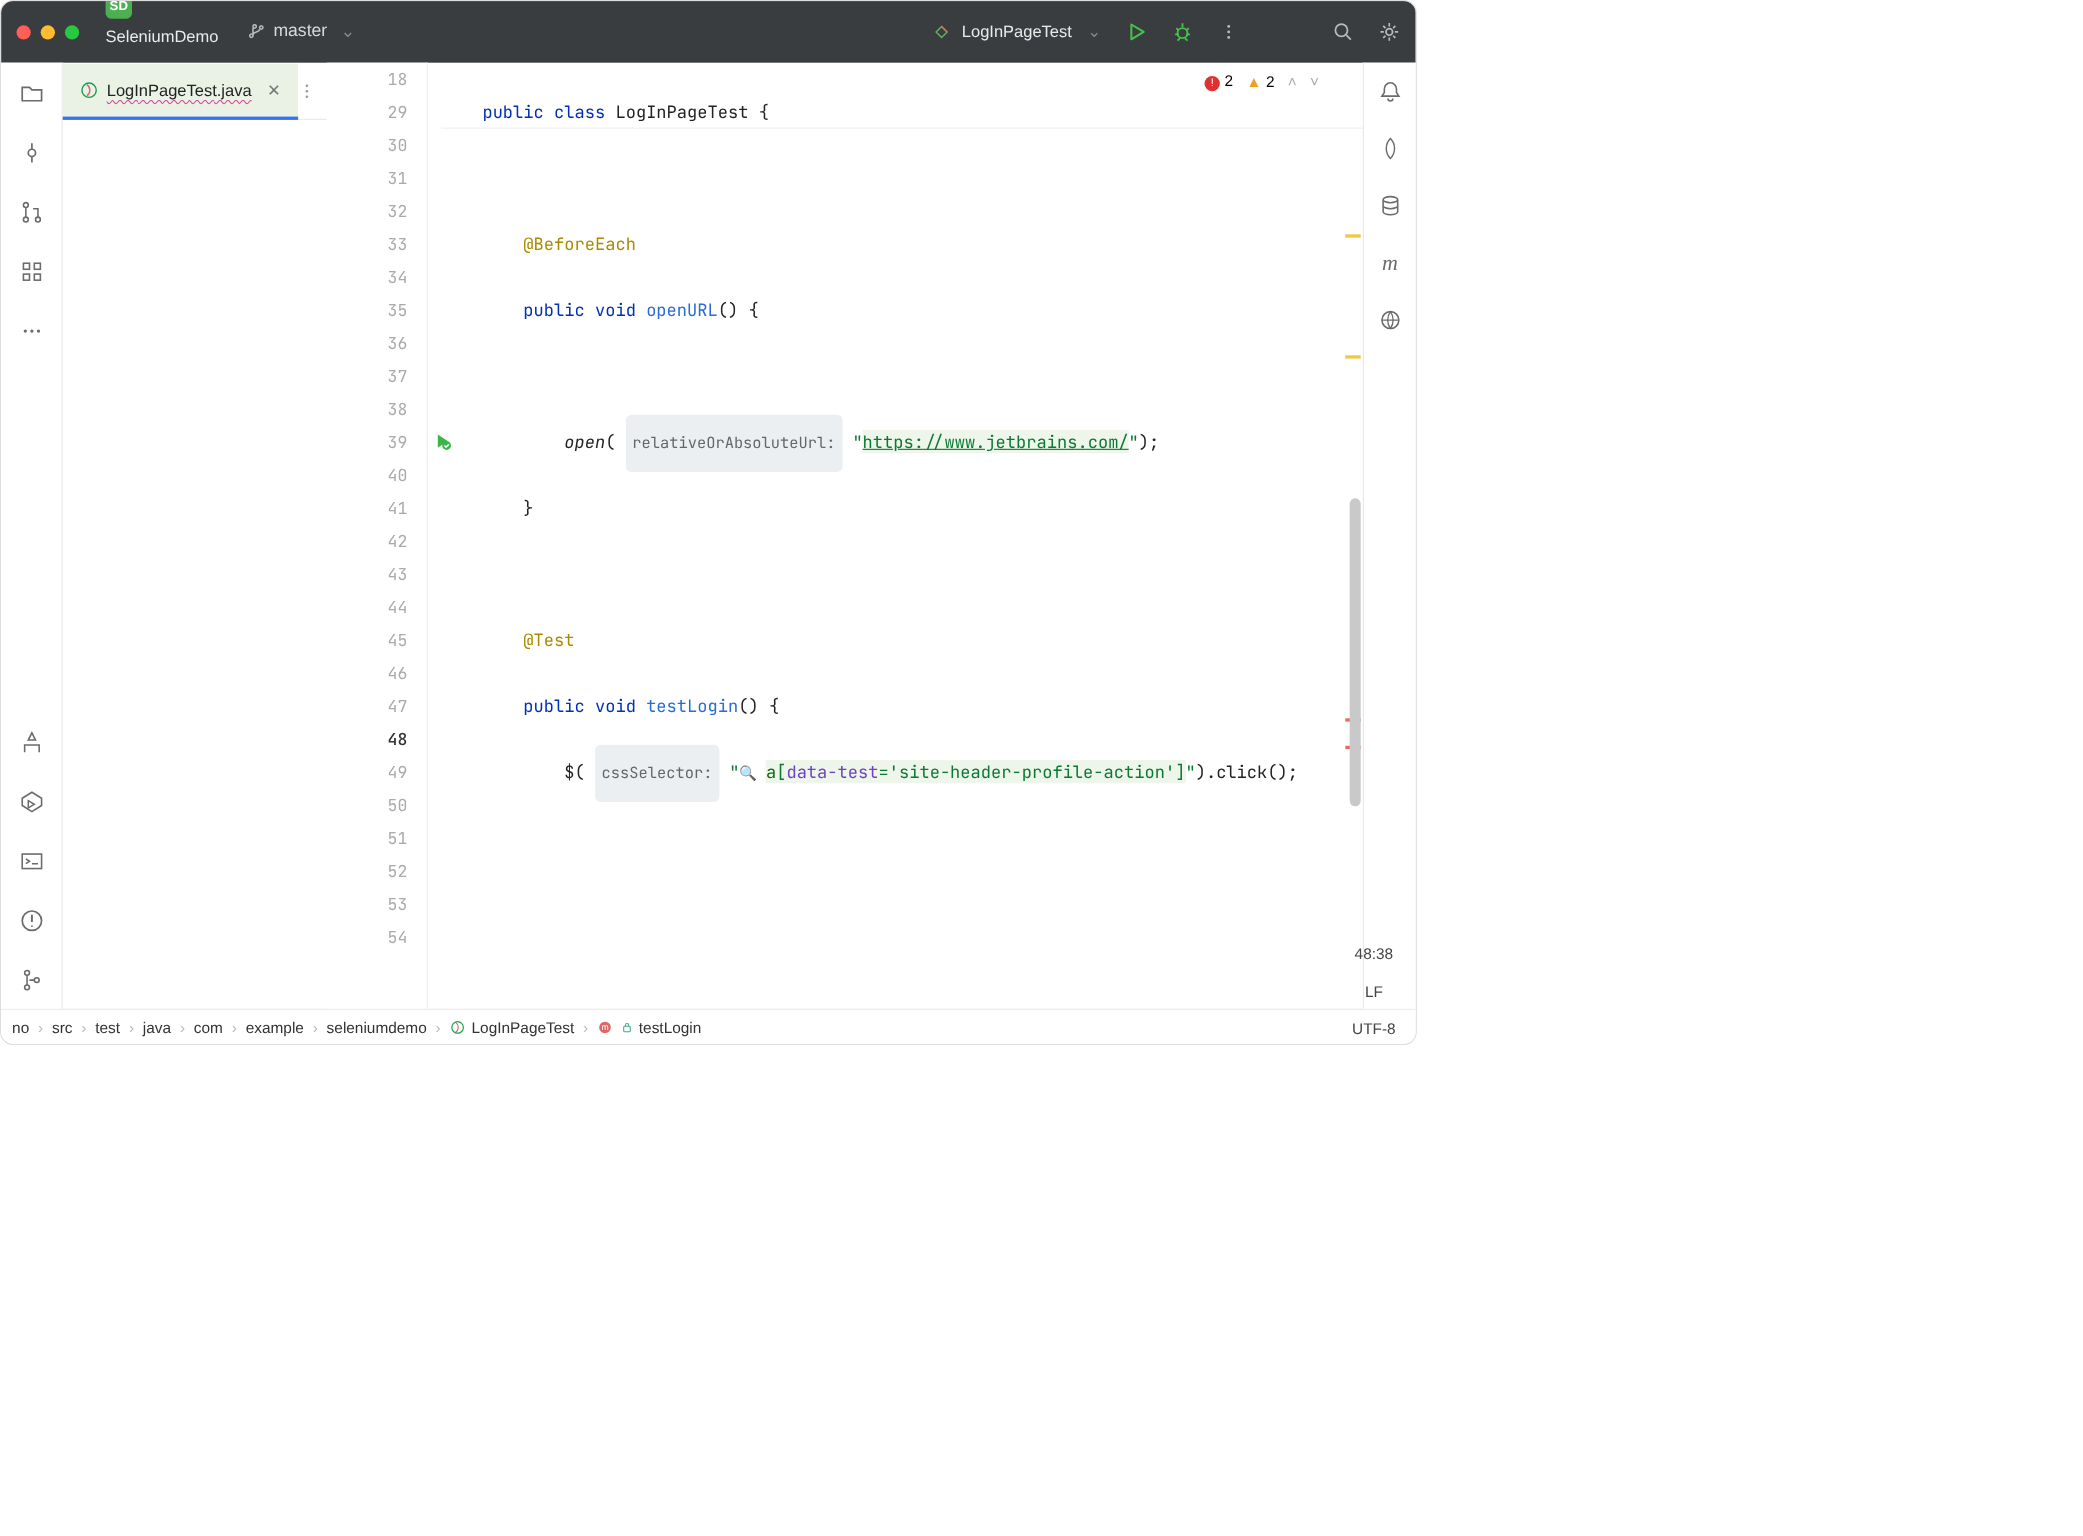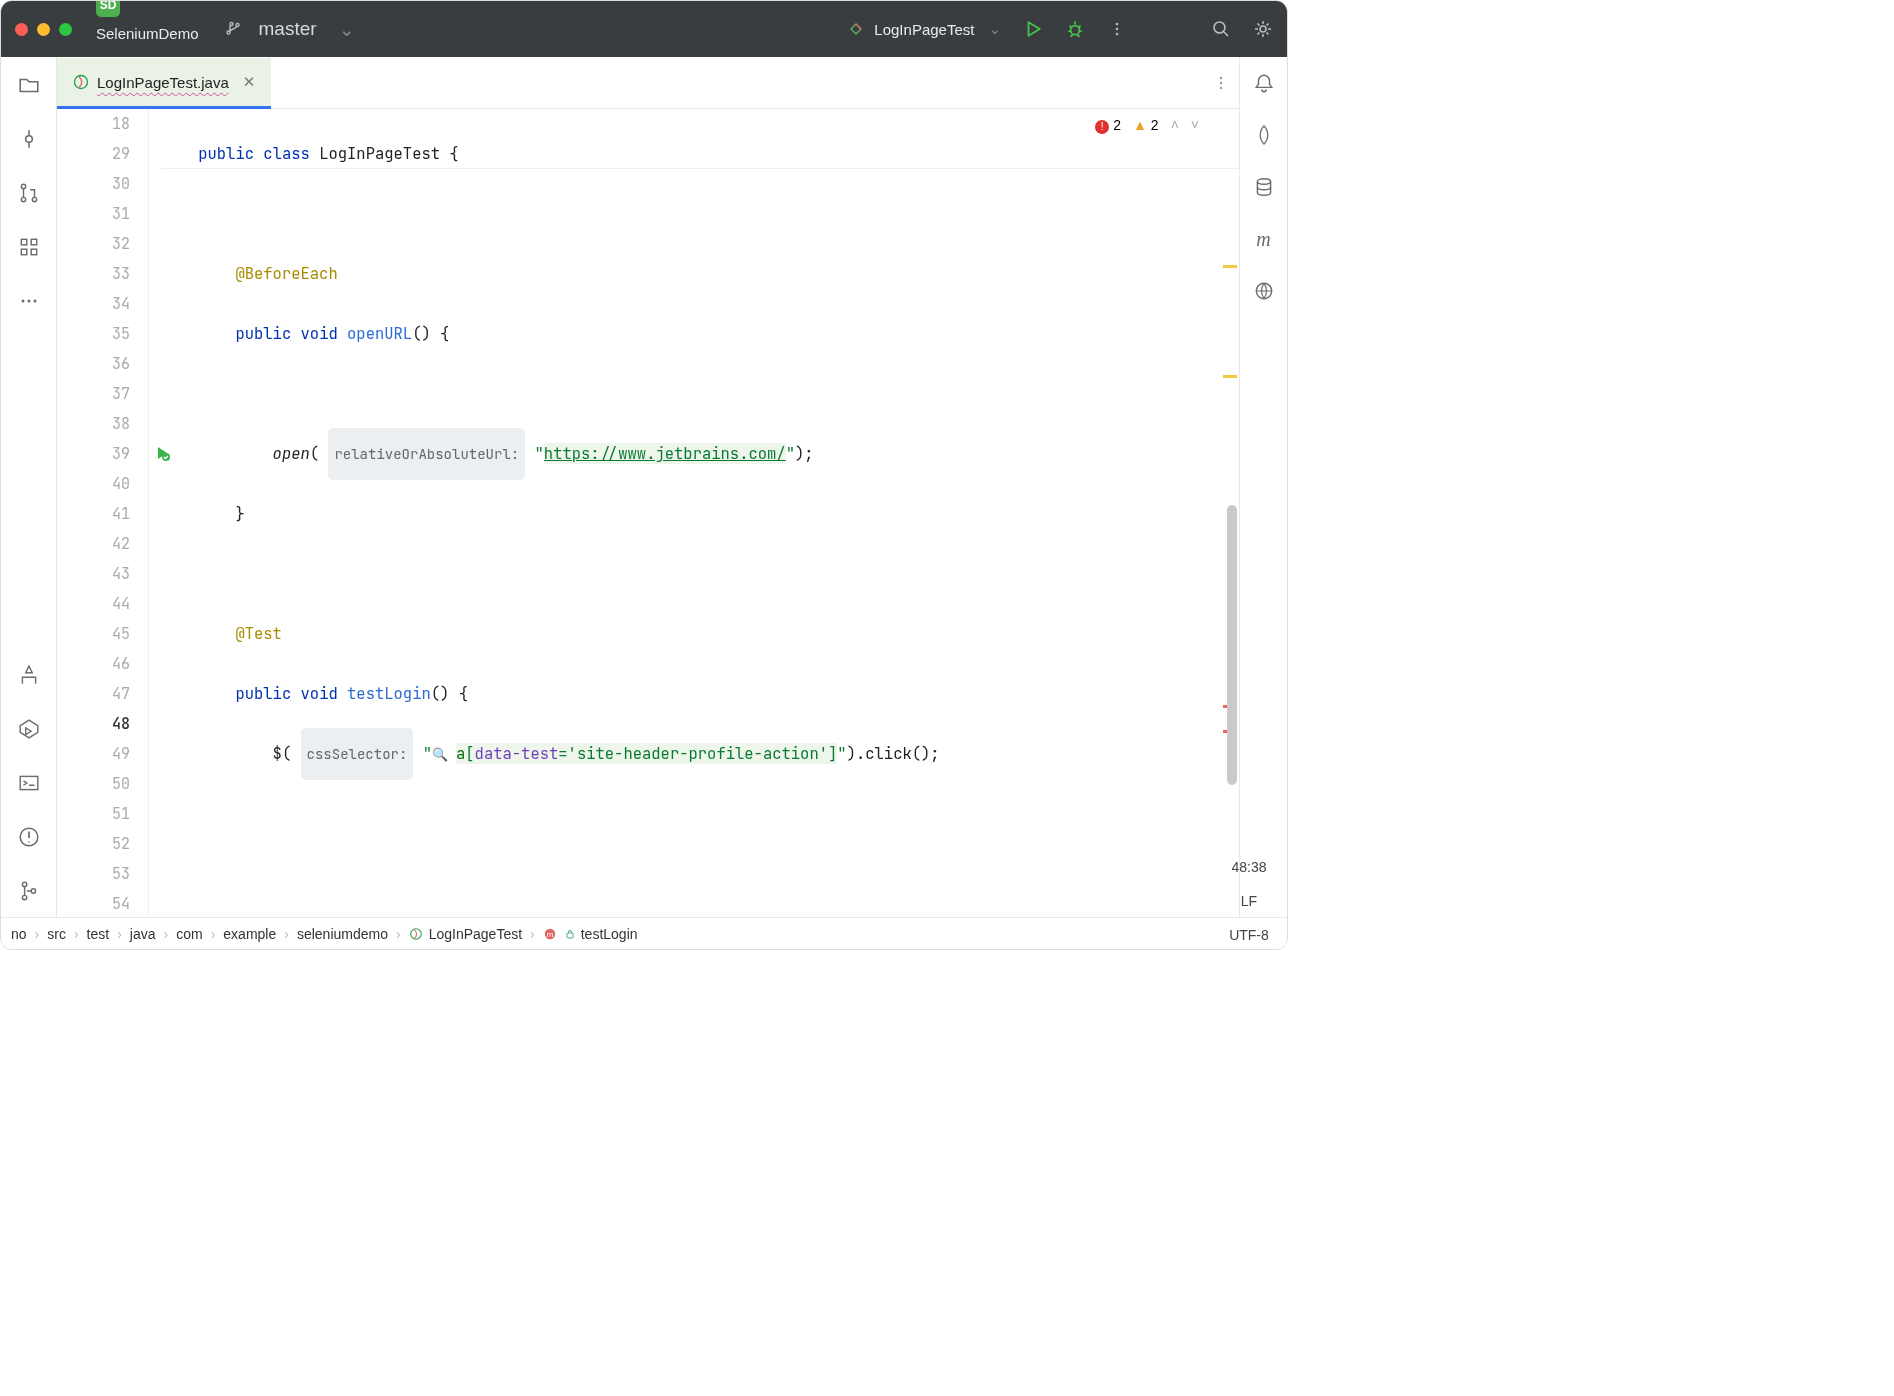--- a/index.html
+++ b/index.html
@@ -30,35 +30,35 @@
   .tl.red { background: #ff5f57; }
   .tl.yellow { background: #febc2e; }
   .tl.green { background: #28c840; }
   .project-box { display: flex; gap: 8px; flex-direction: column; }
   .sd-icon {
     width: 24px; height: 24px; background: #4caf50; color: #fff; font-weight: 700;
     border-radius: 5px; display: flex; align-items: center; justify-content: center; font-size: 12px;
   }
   .project-name { color: #eaeaea; font-size: 15px; }
   .chev { color: #888; margin-left: 4px; }
-  .branch-box { display:flex; align-items:center; gap:18px; margin-left:14px; color:#d8d8d8; font-size:19px; }
+  .branch-box { display:flex; align-items:center; gap:8px; margin-left:14px; color:#d8d8d8; font-size:16px; }
   .titlebar-right { margin-left:auto; display:flex; align-items:center; gap:22px; }
   .run-cfg { display:flex; align-items:center; gap:10px; color:#eaeaea; font-size:15px; }
   .titlebar-icon { width:20px; height:20px; display:flex; align-items:center; justify-content:center; color:#aaa; }
 
   
   .main { display:flex; height: calc(100% - 56px - 32px); }
   .left-rail {
     width:56px; background:#fff; border-right:1px solid #e8e8e8;
     display:flex; flex-direction:column; align-items:center; padding-top:16px; gap:30px;
   }
   .rail-icon { width:24px; height:24px; color:#6b6b6b; display:flex; align-items:center; justify-content:center; }
   .rail-spacer { flex:1; }
 
-  .editor-wrap { flex:1; display:flex; flex-direction:column; min-width:0; }
+  .editor-wrap { flex:1; display:flex; flex-direction:row; min-width:0; }
   .tabbar { height:52px; display:flex; align-items:stretch; border-bottom:1px solid #e8e8e8; }
   .tab {
     display:flex; align-items:center; gap:8px; padding:0 16px;
     background:#e9f2e5; border-bottom:3px solid #3574f0; position:relative; top:1px;
     font-size:15px;
   }
   .tab .file-icon { color:#1a9e4b; }
   .tab .name { color:#222; text-decoration: underline wavy #d4519f 1px; text-underline-offset:4px; }
   .tab .close { color:#777; margin-left:6px; }
   .tabbar-right { margin-left:auto; display:flex; align-items:center; padding-right:10px; color:#888; }

